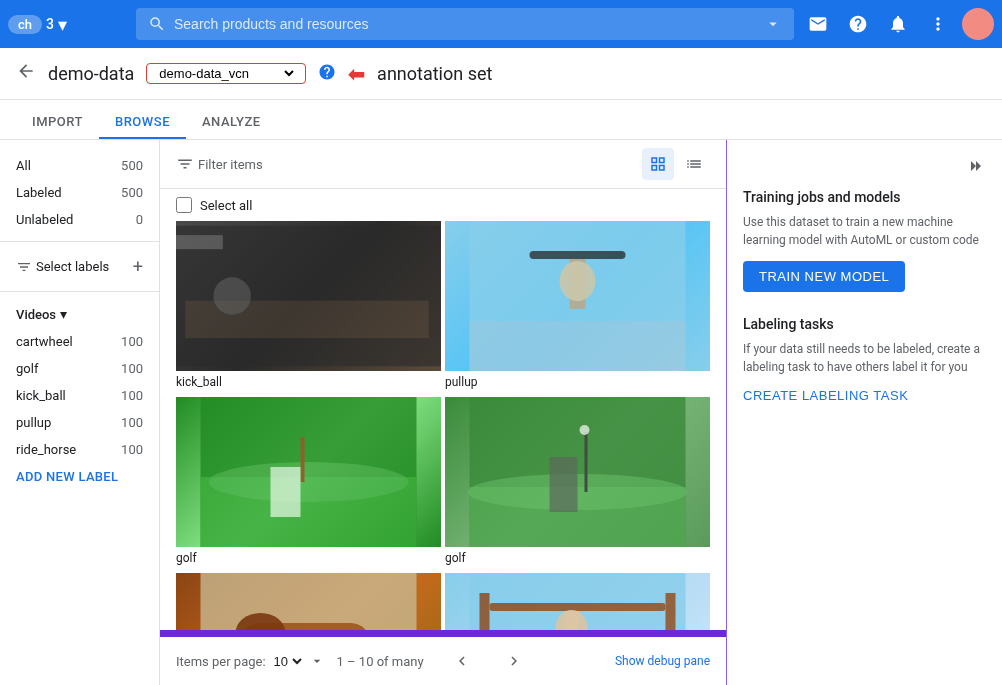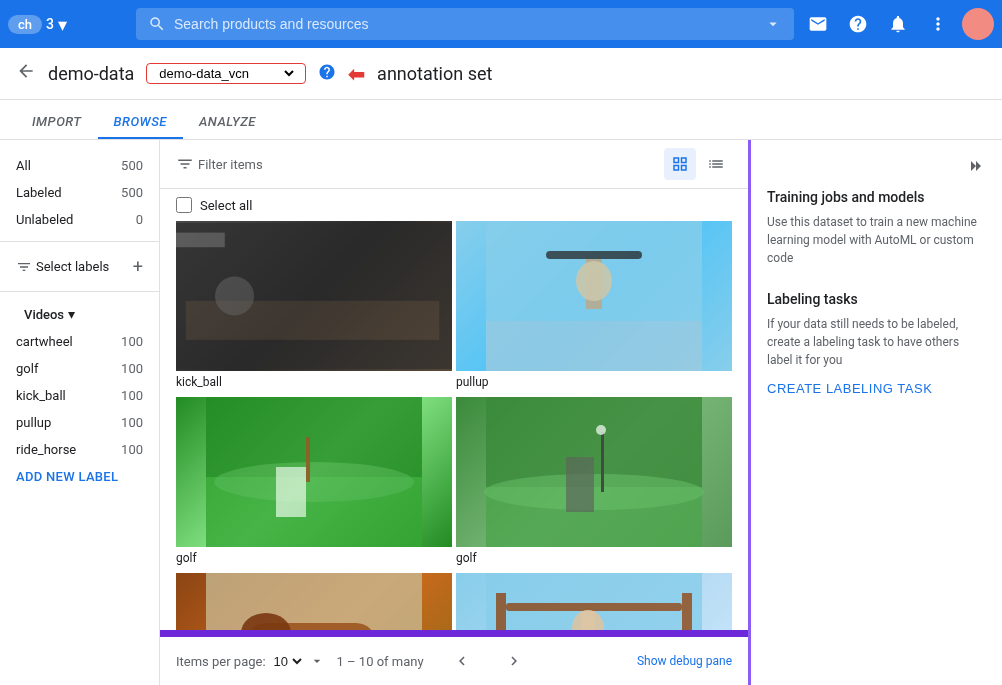--- a/index.html
+++ b/index.html
@@ -22,34 +22,34 @@
     .back-btn { color: #5f6368; cursor: pointer; font-size: 20px; }
     .page-title { font-size: 18px; font-weight: 400; color: #202124; }
     .annotation-dropdown { border: 1.5px solid #e53935; border-radius: 4px; padding: 1px 8px; font-size: 13px; background: #fff; cursor: pointer; display: flex; align-items: center; gap: 8px; min-width: 160px; }
     .annotation-dropdown select { border: none; outline: none; font-size: 13px; background: transparent; cursor: pointer; flex: 1; }
     .help-icon { color: #1a73e8; font-size: 16px; cursor: pointer; }
     .arrow-annotation { color: #e53935; font-size: 20px; font-weight: bold; }
     .annotation-set-label { font-size: 18px; color: #202124; }
 
     
     .subnav { display: flex; border-bottom: 1px solid #e0e0e0; padding: 0 16px; height: 40px; align-items: flex-end; }
-    .subnav-tab { padding: 8px 16px; font-size: 13px; font-weight: 500; color: #5f6368; cursor: pointer; border-bottom: 2px solid transparent; text-transform: uppercase; letter-spacing: 0.5px; font-style: italic; }
+    .subnav-tab { padding: 8px 16px; font-size: 13px; font-weight: 500; color: #5f6368; cursor: pointer; border-bottom: 2px solid transparent; text-transform: uppercase; letter-spacing: 0.5px; }
     .subnav-tab.active { color: #1a73e8; border-bottom: 2px solid #1a73e8; }
 
     
     .main { display: flex; height: calc(685px - 48px - 52px - 40px); }
 
     
     .sidebar { width: 160px; border-right: 1px solid #e0e0e0; padding: 12px 0; overflow-y: auto; flex-shrink: 0; }
     .sidebar-row { display: flex; justify-content: space-between; padding: 6px 16px; font-size: 13px; cursor: pointer; }
     .sidebar-row .label { color: #202124; }
     .sidebar-row .count { color: #5f6368; }
     .sidebar-divider { height: 1px; background: #e0e0e0; margin: 8px 0; }
     .filter-labels-row { display: flex; align-items: center; padding: 6px 16px; gap: 4px; cursor: pointer; font-size: 13px; color: #202124; }
-    .videos-header { display: flex; align-items: center; padding: 6px 16px; gap: 4px; font-size: 13px; font-weight: 500; cursor: pointer; margin-left: 8px; }
+    .videos-header { display: flex; align-items: center; padding: 6px 16px; gap: 4px; font-size: 13px; font-weight: 500; cursor: pointer; }
     .add-new-label { color: #1a73e8; font-size: 13px; font-weight: 500; padding: 6px 16px; cursor: pointer; text-transform: uppercase; letter-spacing: 0.3px; }
 
     
     .content { flex: 1; display: flex; flex-direction: column; overflow: hidden; }
     .content-toolbar { display: flex; align-items: center; justify-content: space-between; padding: 8px 16px; border-bottom: 1px solid #e0e0e0; }
     .filter-items { display: flex; align-items: center; gap: 4px; color: #5f6368; font-size: 13px; cursor: pointer; }
     .view-toggle { display: flex; gap: 4px; }
     .view-btn { width: 32px; height: 32px; display: flex; align-items: center; justify-content: center; cursor: pointer; border-radius: 4px; color: #5f6368; }
     .view-btn.active { background: #e8f0fe; color: #1a73e8; }
 
@@ -64,21 +64,21 @@
 
     
     .thumb-kickball { background: linear-gradient(135deg, #4a4a4a 0%, #2a2a2a 50%, #5a4a3a 100%); }
     .thumb-pullup1 { background: linear-gradient(135deg, #87CEEB 0%, #4fc3f7 50%, #87CEEB 100%); }
     .thumb-golf1 { background: linear-gradient(135deg, #228B22 0%, #90EE90 50%, #228B22 100%); }
     .thumb-golf2 { background: linear-gradient(135deg, #3a8a3a 0%, #7ab87a 50%, #5a9a5a 100%); }
     .thumb-ridehorse { background: linear-gradient(135deg, #8B4513 0%, #D2691E 50%, #8B6914 100%); }
     .thumb-pullup2 { background: linear-gradient(135deg, #87CEEB 0%, #b0d8f0 50%, #d0eaff 100%); }
 
     
-    .right-panel { width: 254px; border-left: 3px solid #8b5cf6; padding: 16px; overflow-y: auto; flex-shrink: 0; }
+    .right-panel { width: 276px; border-left: 1px solid #8b5cf6; padding: 16px; overflow-y: auto; flex-shrink: 0; }
     .right-panel-toggle { display: flex; justify-content: flex-end; margin-bottom: 8px; }
     .toggle-btn { background: none; border: none; cursor: pointer; color: #5f6368; font-size: 18px; }
     .panel-section { margin-bottom: 24px; }
     .panel-section-title { font-size: 14px; font-weight: 500; color: #202124; margin-bottom: 8px; }
     .panel-section-text { font-size: 12px; color: #5f6368; line-height: 1.5; margin-bottom: 12px; }
     .train-btn { background: #1a73e8; color: #fff; border: none; border-radius: 4px; padding: 8px 16px; font-size: 13px; font-weight: 500; cursor: pointer; text-transform: uppercase; letter-spacing: 0.5px; }
     .create-labeling-btn { background: none; border: none; color: #1a73e8; font-size: 13px; font-weight: 500; cursor: pointer; text-transform: uppercase; letter-spacing: 0.5px; padding: 0; }
 
     
     .pagination { display: flex; align-items: center; justify-content: center; padding: 24px 16px; border-top: 7px solid #6d28d9; gap: 12px; font-size: 13px; color: #5f6368; height: 51px; }
@@ -353,20 +353,21 @@
     <div class="right-panel-toggle">
       <button class="toggle-btn">
         <svg viewBox="0 0 24 24" style="width:20px;height:20px;fill:#5f6368;">
             <path d="M6 6l6 6-6 6V6zm6 0l6 6-6 6V6z"></path>
           </svg>
       </button>
     </div>
     <div class="panel-section">
       <div class="panel-section-title">Training jobs and models</div>
       <div class="panel-section-text">Use this dataset to train a new machine learning model with AutoML or custom code</div>
+      <button class="train-btn">TRAIN NEW MODEL</button>
     </div>
     <div class="panel-section">
       <div class="panel-section-title">Labeling tasks</div>
       <div class="panel-section-text">If your data still needs to be labeled, create a labeling task to have others label it for you</div>
       <button class="create-labeling-btn">CREATE LABELING TASK</button>
     </div>
   </div>
 
 </div>
 

